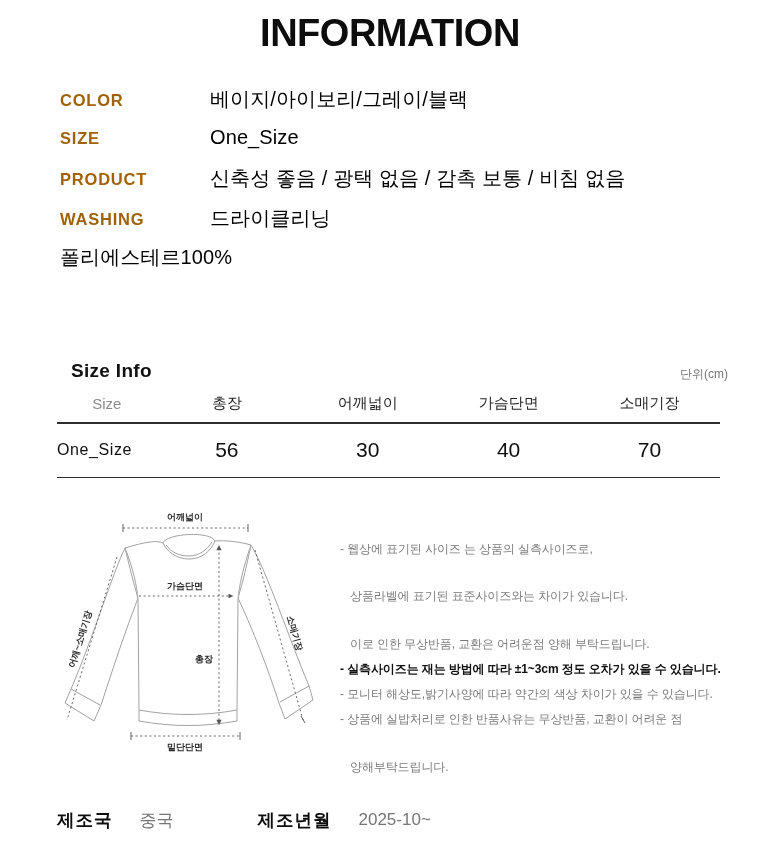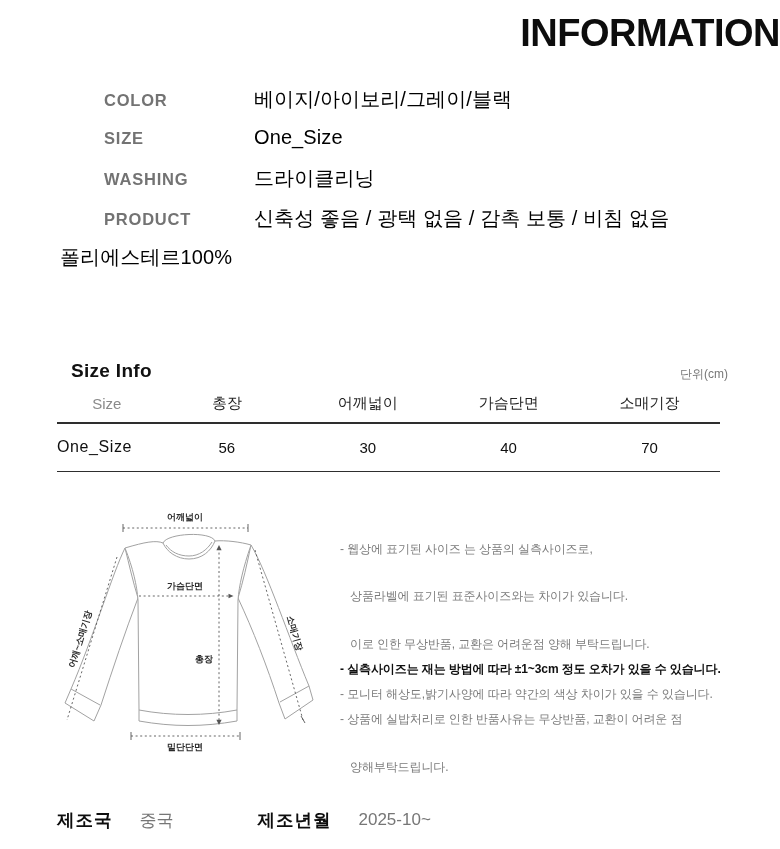--- a/index.html
+++ b/index.html
@@ -1,38 +1,38 @@
 <!DOCTYPE html>
 <html><head>
 <meta charset="utf-8">
 <style>
   * { margin:0; padding:0; box-sizing:border-box; }
   html,body { background:#fff; }
   body { font-family:"Liberation Sans", sans-serif; }
   .page { position:relative; width:780px; height:849px; background:#fff; overflow:hidden; }
 
   
-  .title { position:absolute; top:12px; left:0; right:0; text-align:right;
+  .title { position:absolute; top:12px; left:0; right:0; text-align:center;
            font-size:38px; font-weight:800; letter-spacing:-0.5px; color:#0d0d0d; }
 
   
   .info-list { position:absolute; top:86px; left:60px; right:30px; }
   .info-row { display:flex; align-items:baseline; height:17px; margin-bottom:22.5px; }
-  .info-label { width:150px; font-size:16.5px; font-weight:800; letter-spacing:0.8px; color:#737373;margin-left:44px; }
+  .info-label { width:150px; font-size:16.5px; font-weight:800; letter-spacing:0.8px; color:#a16207; }
   .info-value { font-size:20px; color:#000000; letter-spacing:0.1px; }
 
   
   .size-info-title { position:absolute; top:360px; left:59px; font-size:19px; font-weight:800;
                      color:#111; letter-spacing:0.3px;margin-left:12px; }
   .size-unit { position:absolute; top:366px; left:680px; font-size:12px; color:#777; }
   .size-table { position:absolute; top:388px; left:57px; width:663px; border-collapse:collapse; }
   .size-table th { font-weight:normal; font-size:15px; padding:6px 0 9px; text-align:center; color:#222;
                    border-bottom:2px solid #2e2e2e; }
   .size-table th.first { color:#8a8a8a; }
-  .size-table td { font-size:15px; color:#0f0f0f; padding:14px 0 15px; text-align:center;
+  .size-table td { font-size:21px; color:#0f0f0f; padding:14px 0 15px; text-align:center;
                    border-bottom:1.5px solid #2e2e2e; }
   .size-table td.first { text-align:left; font-size:16px; font-weight:500; letter-spacing:0.6px; }
   .col-size { width:15%; } .col-m { width:21.25%; }
 
   
   .diagram { position:absolute; top:490px; left:55px; width:290px; height:280px; }
   .diagram svg { display:block; width:100%; height:100%; }
   .d-label { font-size:9px; font-weight:700; fill:#2a2a2a; font-family:"Liberation Sans",sans-serif; }
 
   
@@ -57,26 +57,26 @@
   <div class="info-list">
     <div class="info-row">
       <div class="info-label">COLOR</div>
       <div class="info-value">베이지/아이보리/그레이/블랙</div>
     </div>
     <div class="info-row">
       <div class="info-label">SIZE</div>
       <div class="info-value">One_Size</div>
     </div>
     <div class="info-row">
+      <div class="info-label">PRODUCT</div>
+      <div class="info-value">신축성 좋음 / 광택 없음  / 감촉 보통 / 비침 없음</div>
+    </div>
+    <div class="info-row">
       <div class="info-label">WASHING</div>
       <div class="info-value">드라이클리닝</div>
-    </div>
-    <div class="info-row">
-      <div class="info-label">PRODUCT</div>
-      <div class="info-value">신축성 좋음 / 광택 없음  / 감촉 보통 / 비침 없음</div>
     </div>
     <div class="info-row">
       <div class="info-value">폴리에스테르100%</div>
     </div>
   </div>
 
   <div class="size-info-title">Size Info</div>
   <div class="size-unit">단위(cm)</div>
 
   <table class="size-table">

